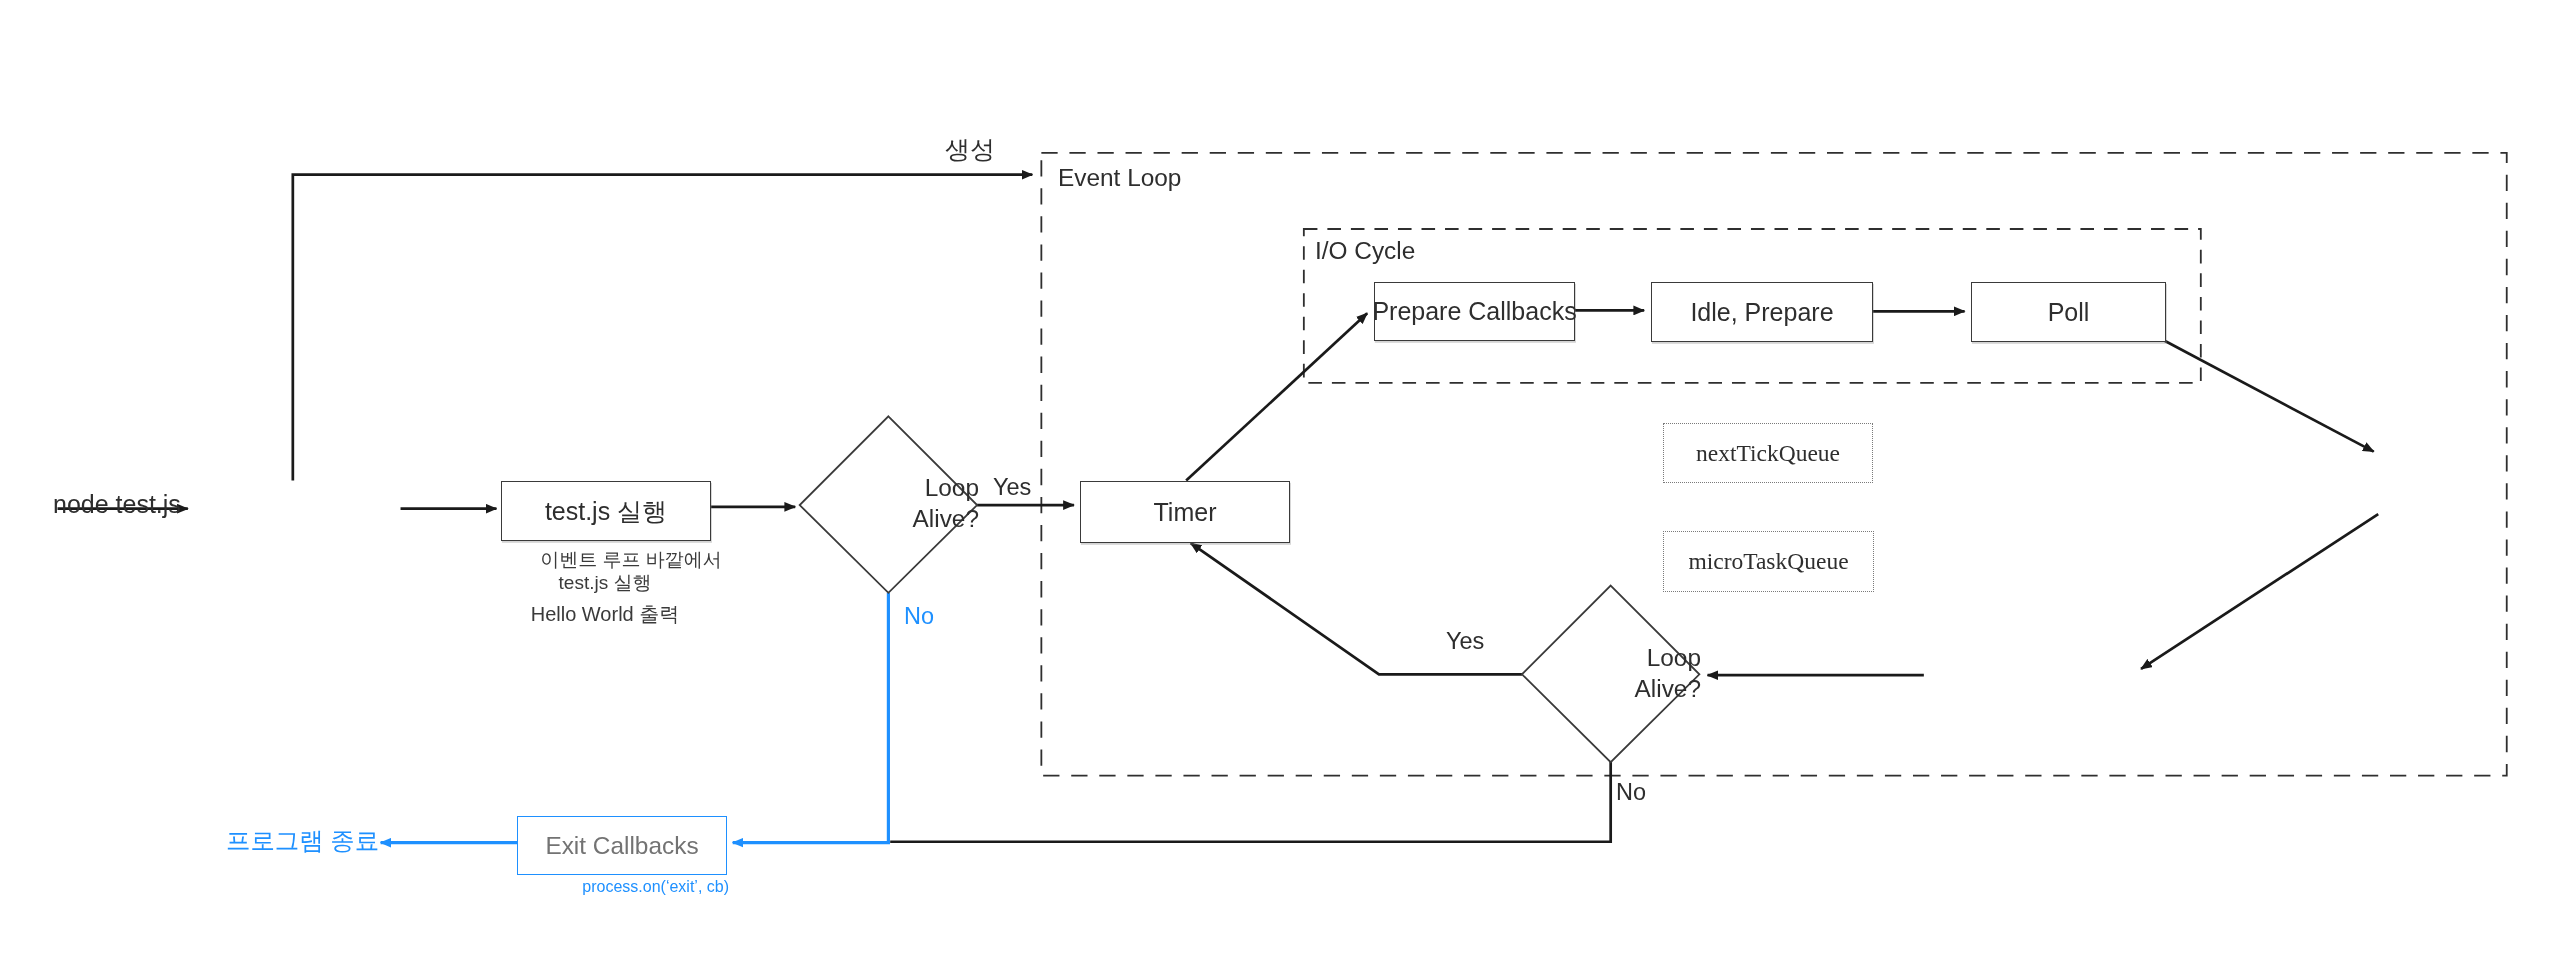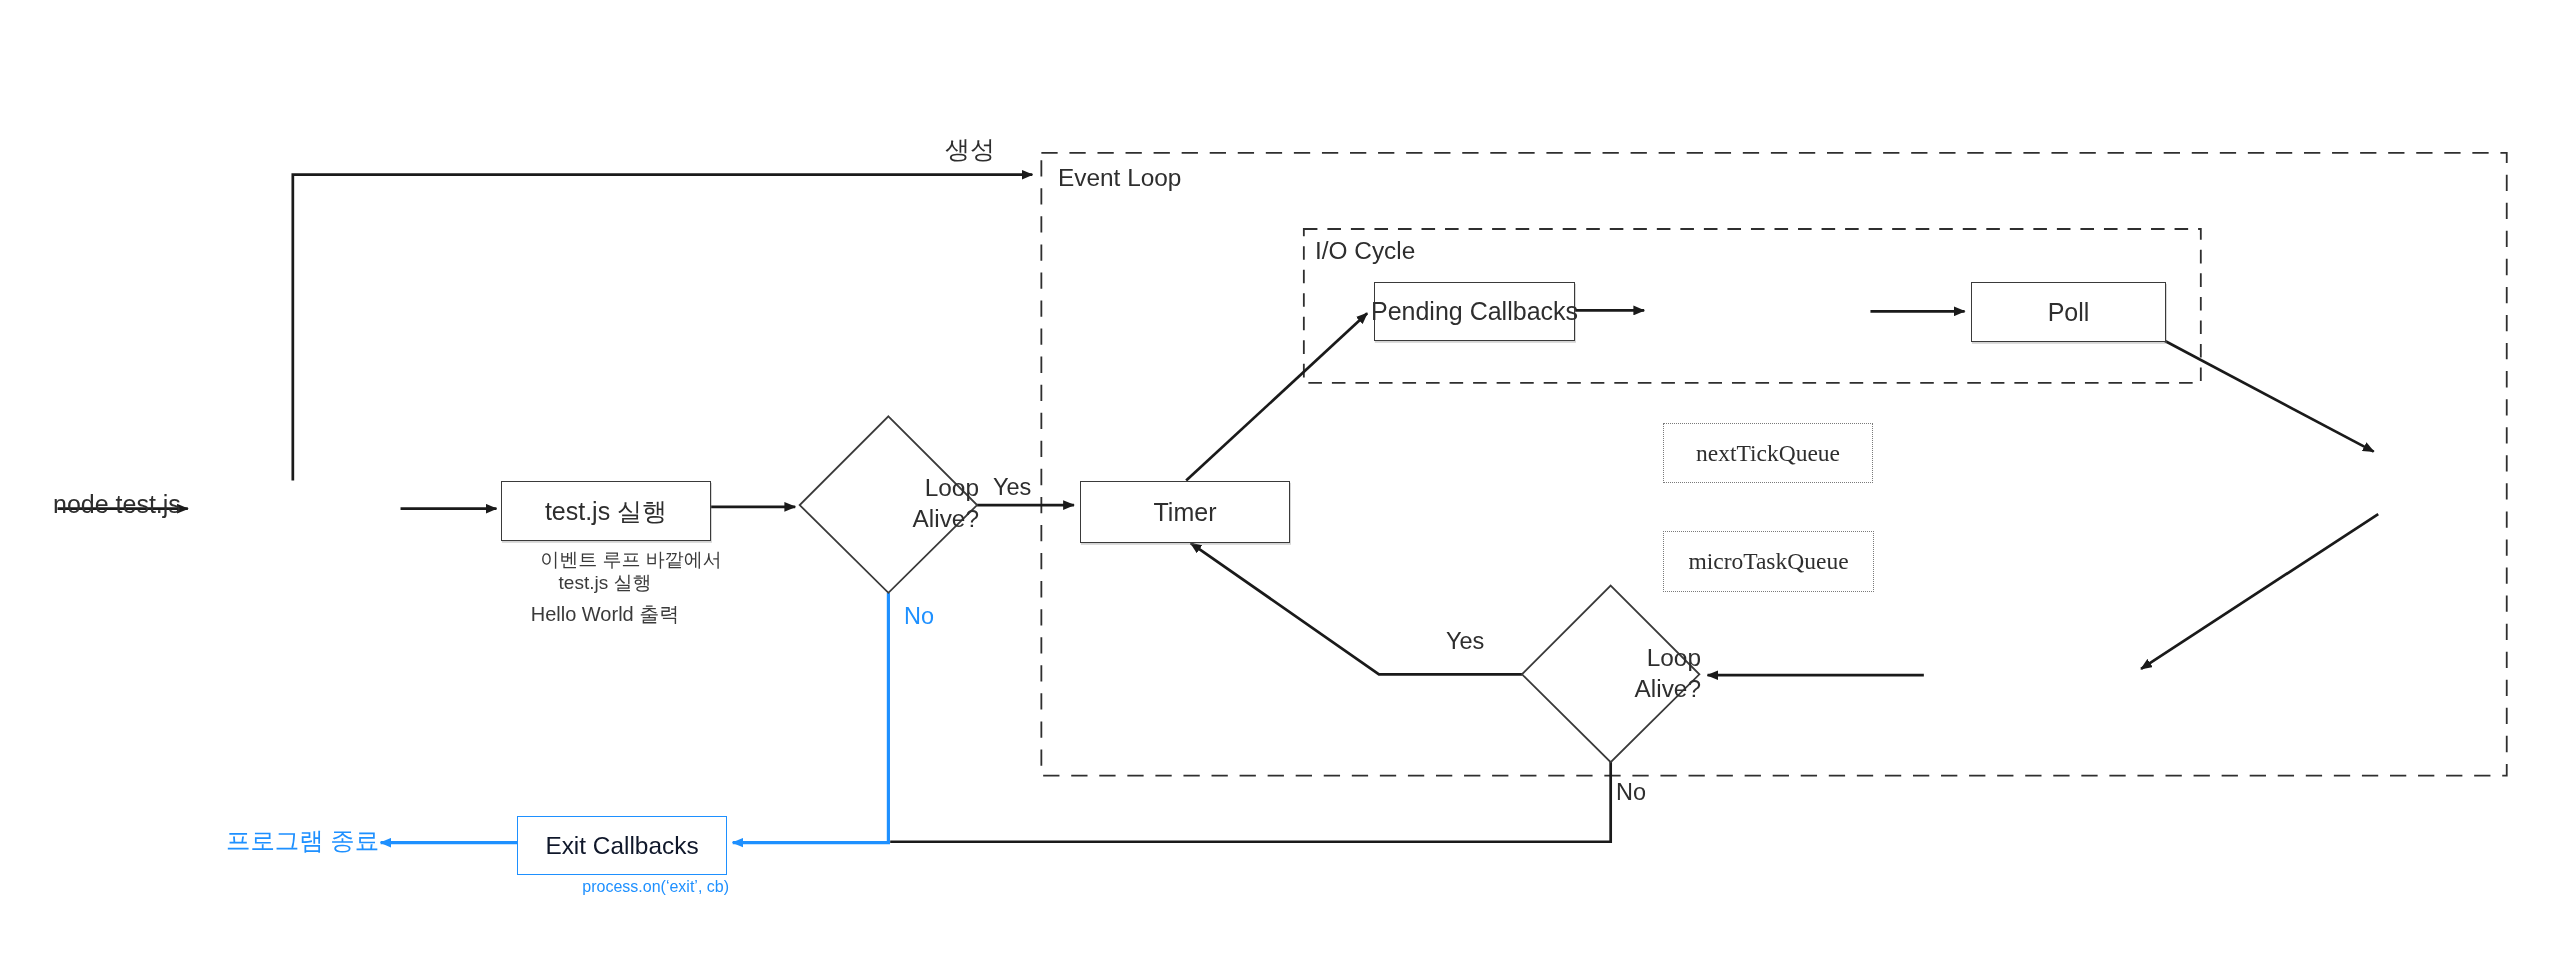--- a/index.html
+++ b/index.html
@@ -8,21 +8,21 @@
     font-family:"Liberation Sans",sans-serif;color:#2e2e2e;overflow:hidden;
   }
   #wires{position:absolute;left:0;top:0;z-index:1;}
   .box{
     position:absolute;background:#fff;border:1.8px solid #3a3a3a;
     display:flex;align-items:center;justify-content:center;
     font-size:25px;z-index:2;box-shadow:0.9px 1.8px 0 rgba(130,130,130,.35);
     white-space:nowrap;
   }
   .dotted{border:1.8px dotted #7a7a7a;box-shadow:none;font-family:Liberation Serif, serif;}
-  .blue-box{border:1.8px solid #1e90ff;color:#0f172a;box-shadow:none;}
+  .blue-box{border:1.8px solid #1e90ff;color:#737373;box-shadow:none;}
   .lbl{position:absolute;z-index:2;font-size:24.4px;white-space:nowrap;}
   .small{font-size:19px;color:#3a3a3a;}
   .blue{color:#1e90ff;}
   .center{text-align:center;}
   .dlabel{
     position:absolute;z-index:2;width:181px;text-align:right;
     font-size:24.4px;line-height:1.25;
   }
 </style>
 </head>
@@ -82,21 +82,22 @@
   <div class="dlabel" style="left:798px;top:473px;">
     <div>Loop</div>
     <div>Alive?</div>
   </div>
   <div class="lbl" style="left:993px;top:474px;font-size:23.5px;">Yes</div>
   <div class="lbl blue" style="left:904px;top:603px;font-size:23.5px;">No</div>
 
   <div class="lbl" style="left:1058px;top:164px;">Event Loop</div>
   <div class="lbl" style="left:1315px;top:237px;">I/O Cycle</div>
 
-  <div class="box" style="left:1374px;top:282px;width:199px;height:57px;">Pending Callbacks</div>
+  <div class="box" style="left:1374px;top:282px;width:199px;height:57px;">Prepare Callbacks</div>
+  <div class="box" style="left:1651px;top:282px;width:220px;height:58px;">Idle, Prepare</div>
   <div class="box" style="left:1971px;top:282px;width:193px;height:58px;">Poll</div>
 
   <div class="box dotted" style="left:1663px;top:423px;width:208px;height:58px;font-size:23.5px;">nextTickQueue</div>
   <div class="box dotted" style="left:1663px;top:531px;width:209px;height:59px;font-size:23.5px;">microTaskQueue</div>
 
   <div class="box" style="left:1080px;top:481px;width:208px;height:60px;">Timer</div>
 
   <div class="dlabel" style="left:1520px;top:643px;">
     <div>Loop</div>
     <div>Alive?</div>

